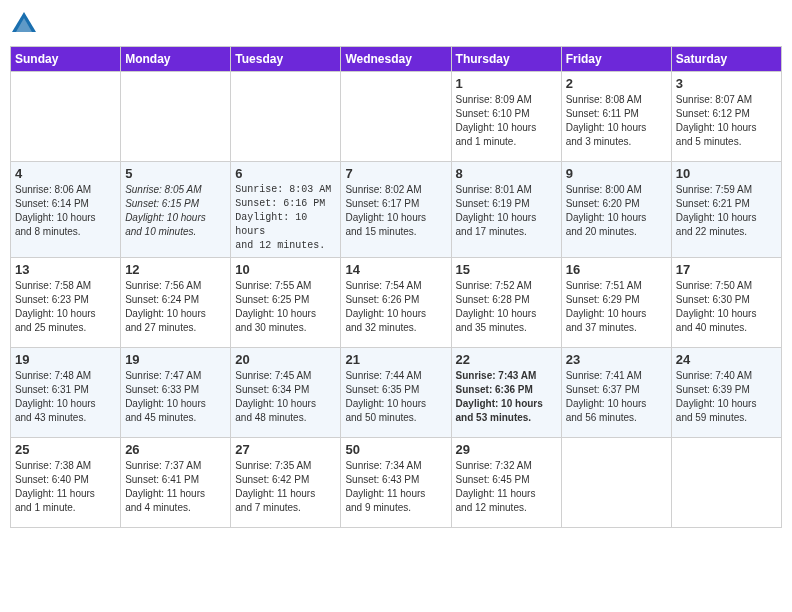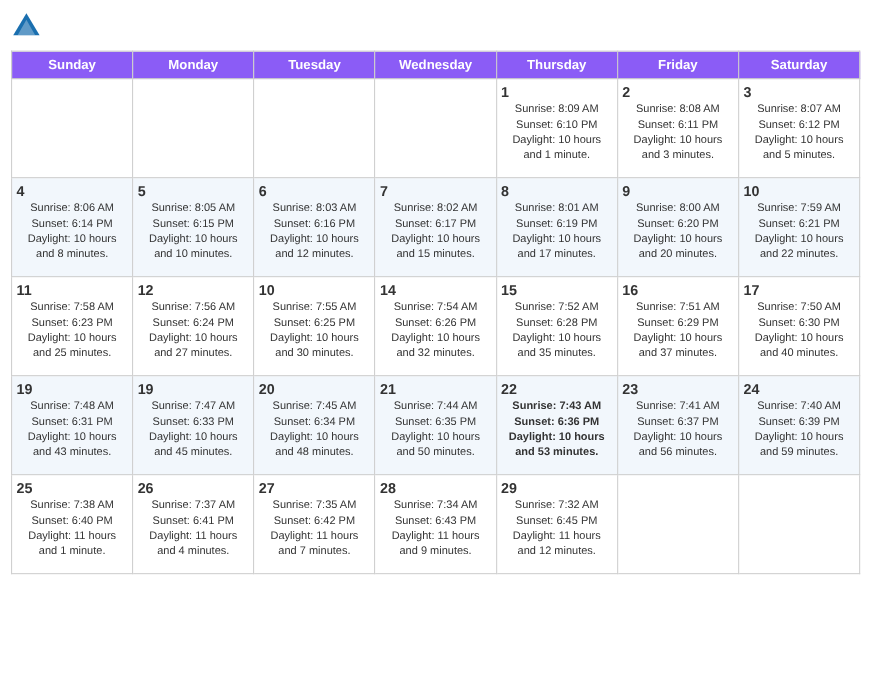--- a/index.html
+++ b/index.html
@@ -51,26 +51,26 @@
     .calendar-subtitle {
       font-size: 16px;
       color: #555;
     }
     table {
       width: 100%;
       border-collapse: collapse;
       table-layout: fixed;
     }
     th {
-      background-color: #8b5cf6;
+      background-color: #6d28d9;
       color: #fff;
       font-size: 12px;
       font-weight: bold;
       padding: 5px 4px;
-      text-align: center;
+      text-align: left;
       border: 1px solid #ccc;
     }
     td {
       vertical-align: top;
       border: 1px solid #d0d0d0;
       padding: 4px;
       font-size: 10.5px;
       color: #333;
       height: 90px;
       background: #fff;
@@ -82,21 +82,20 @@
       font-size: 13px;
       font-weight: bold;
       color: #333;
       display: block;
       margin-bottom: 2px;
     }
     .day-info {
       font-size: 10px;
       color: #333;
       line-height: 1.4;
-      text-align: center;
     }
     tr:nth-child(odd) td {
       background-color: #fff;
     }
     tr:nth-child(even) td {
       background-color: #f2f7fc;
     }
     td.empty {
       background-color: inherit;
     }
@@ -164,28 +163,28 @@
       <tr>
         <td>
           <span class="day-number">4</span>
           <div class="day-info" style="white-space: pre-line;">Sunrise: 8:06 AM
 Sunset: 6:14 PM
 Daylight: 10 hours
 and 8 minutes.</div>
         </td>
         <td>
           <span class="day-number">5</span>
-          <div class="day-info" style="white-space: pre-line;">Sunrise: 8:05 AM
+          <div class="day-info" style="white-space: pre-line; font-style: italic;">Sunrise: 8:05 AM
 Sunset: 6:15 PM
 Daylight: 10 hours
 and 10 minutes.</div>
         </td>
         <td>
           <span class="day-number">6</span>
-          <div class="day-info" style="white-space: pre-line;">Sunrise: 8:03 AM
+          <div class="day-info" style="white-space: pre-line; font-family: Liberation Mono, monospace;">Sunrise: 8:03 AM
 Sunset: 6:16 PM
 Daylight: 10 hours
 and 12 minutes.</div>
         </td>
         <td>
           <span class="day-number">7</span>
           <div class="day-info" style="white-space: pre-line;">Sunrise: 8:02 AM
 Sunset: 6:17 PM
 Daylight: 10 hours
 and 15 minutes.</div>
@@ -207,21 +206,21 @@
         <td>
           <span class="day-number">10</span>
           <div class="day-info" style="white-space: pre-line;">Sunrise: 7:59 AM
 Sunset: 6:21 PM
 Daylight: 10 hours
 and 22 minutes.</div>
         </td>
       </tr>
       <tr>
         <td>
-          <span class="day-number">11</span>
+          <span class="day-number">13</span>
           <div class="day-info" style="white-space: pre-line;">Sunrise: 7:58 AM
 Sunset: 6:23 PM
 Daylight: 10 hours
 and 25 minutes.</div>
         </td>
         <td>
           <span class="day-number">12</span>
           <div class="day-info" style="white-space: pre-line;">Sunrise: 7:56 AM
 Sunset: 6:24 PM
 Daylight: 10 hours
@@ -330,21 +329,21 @@
 and 4 minutes.</div>
         </td>
         <td>
           <span class="day-number">27</span>
           <div class="day-info" style="white-space: pre-line;">Sunrise: 7:35 AM
 Sunset: 6:42 PM
 Daylight: 11 hours
 and 7 minutes.</div>
         </td>
         <td>
-          <span class="day-number">28</span>
+          <span class="day-number">50</span>
           <div class="day-info" style="white-space: pre-line;">Sunrise: 7:34 AM
 Sunset: 6:43 PM
 Daylight: 11 hours
 and 9 minutes.</div>
         </td>
         <td>
           <span class="day-number">29</span>
           <div class="day-info" style="white-space: pre-line;">Sunrise: 7:32 AM
 Sunset: 6:45 PM
 Daylight: 11 hours

